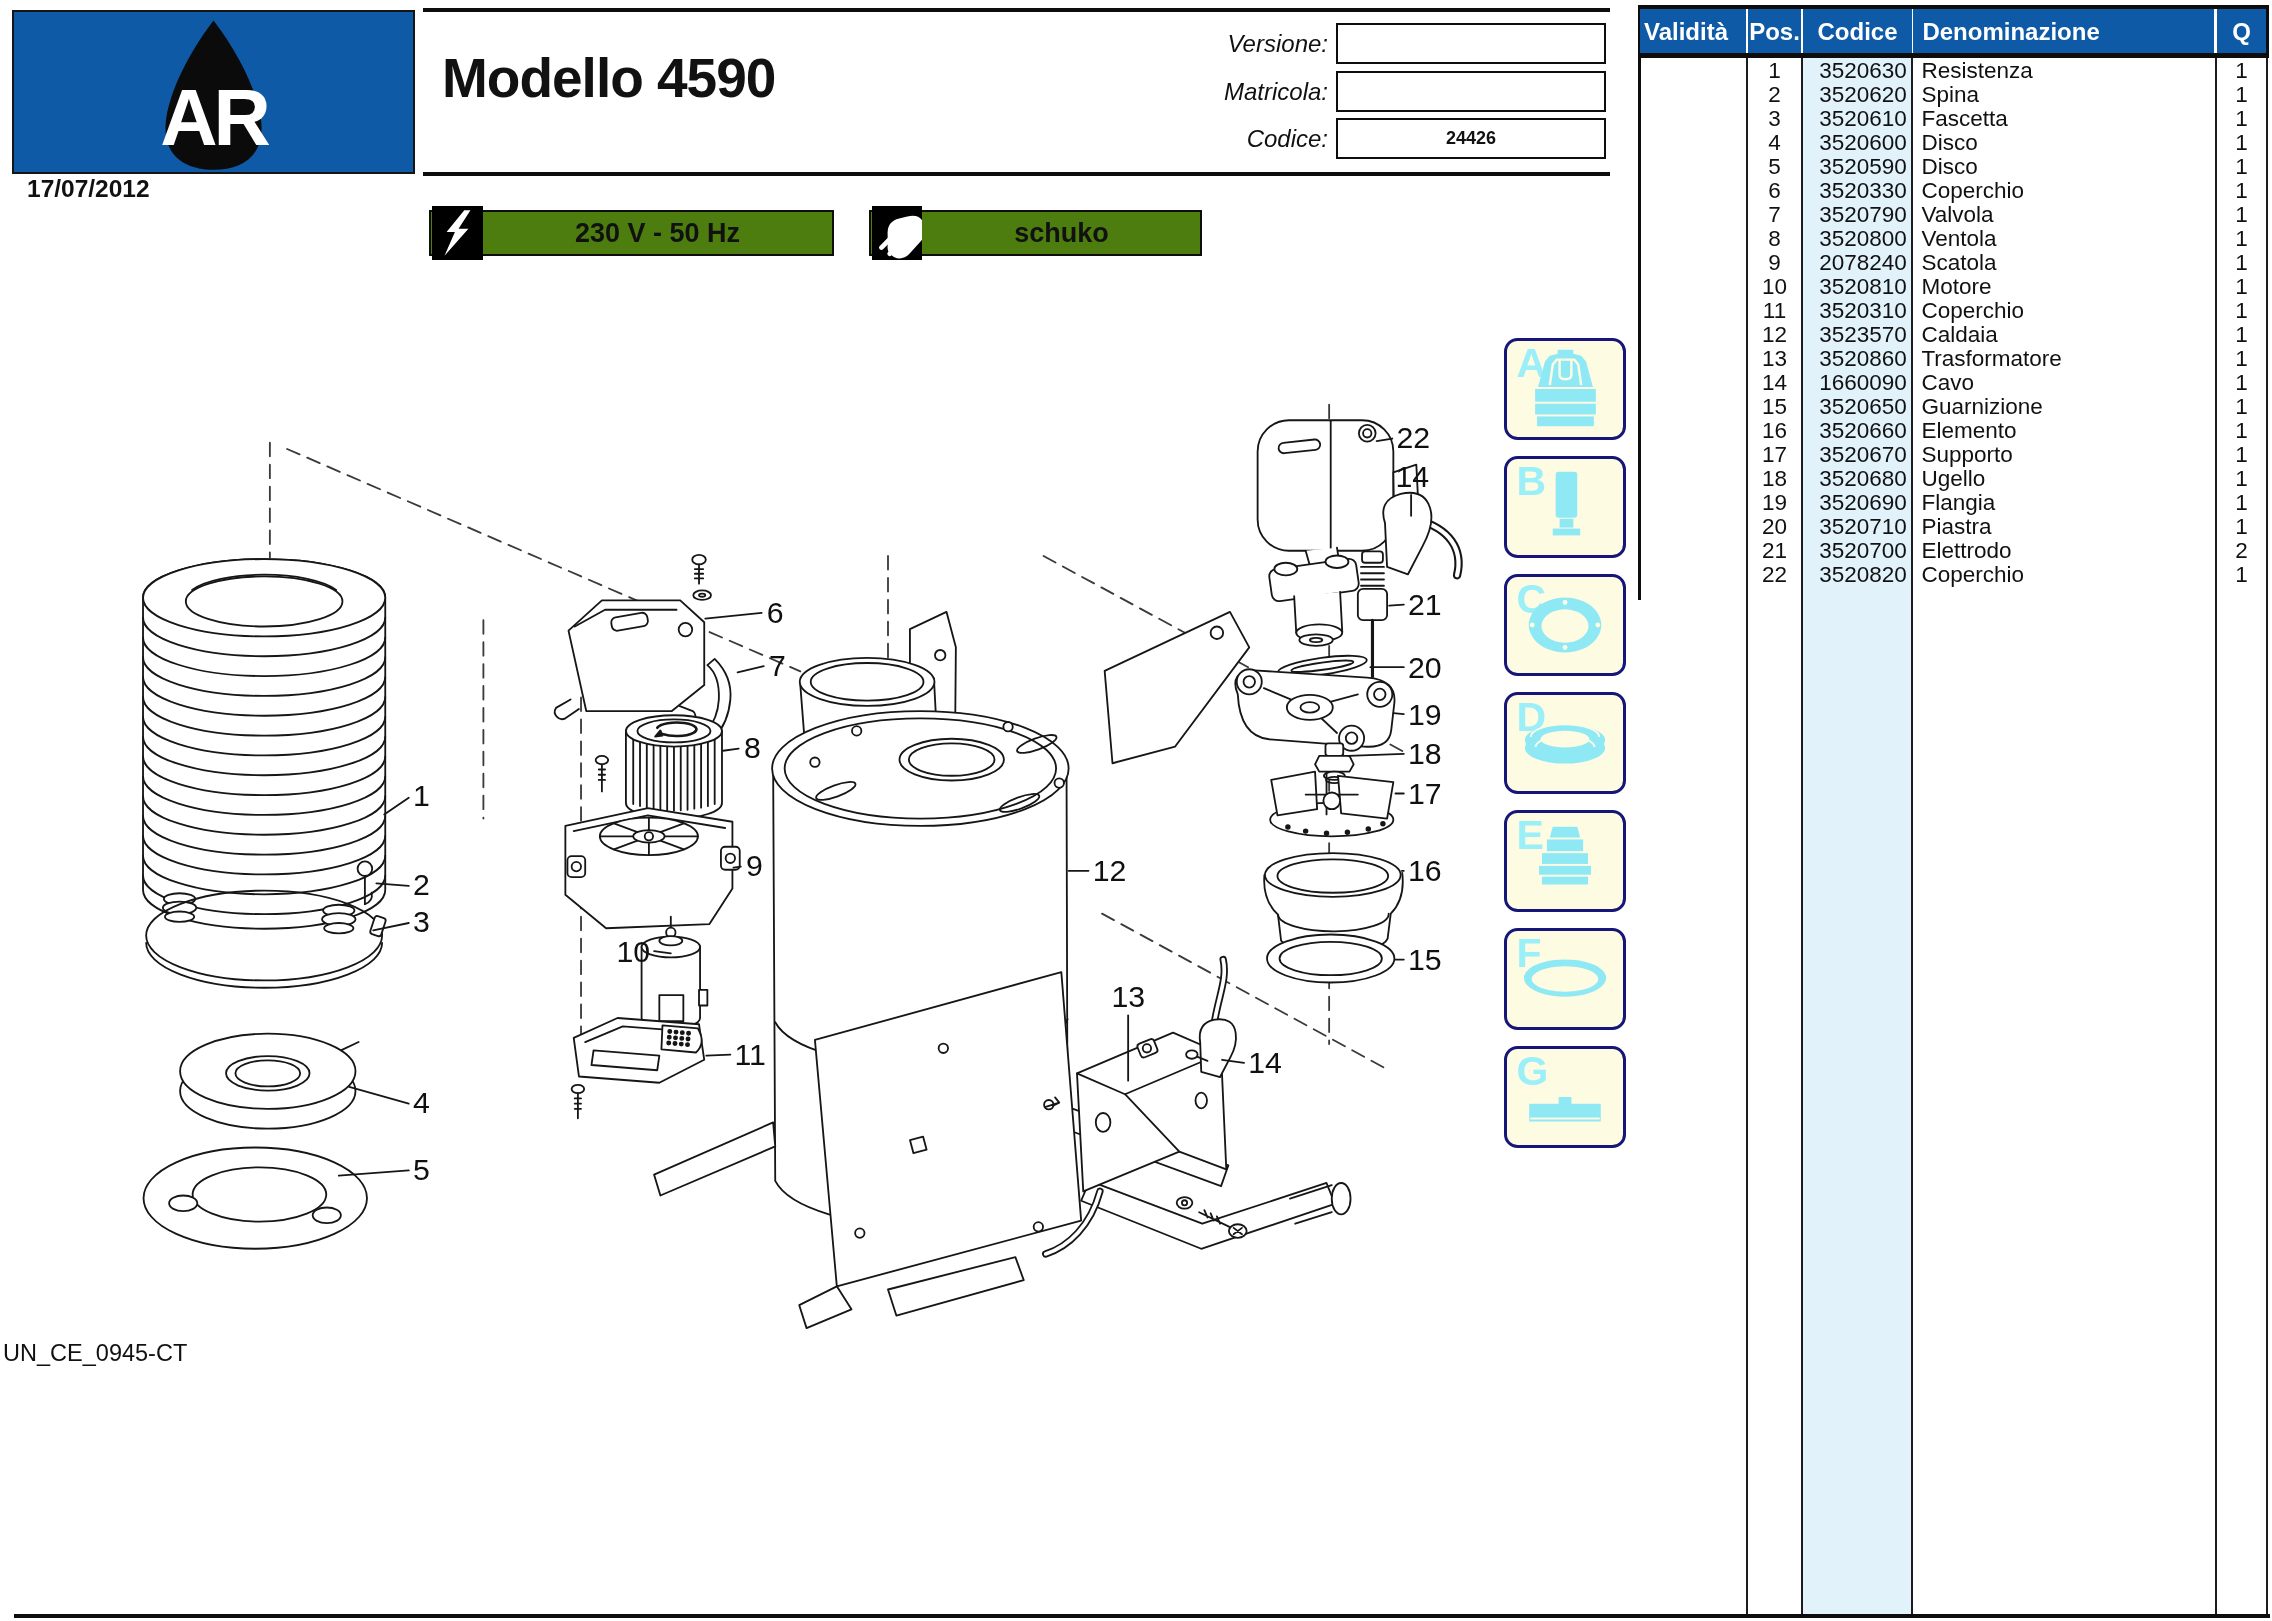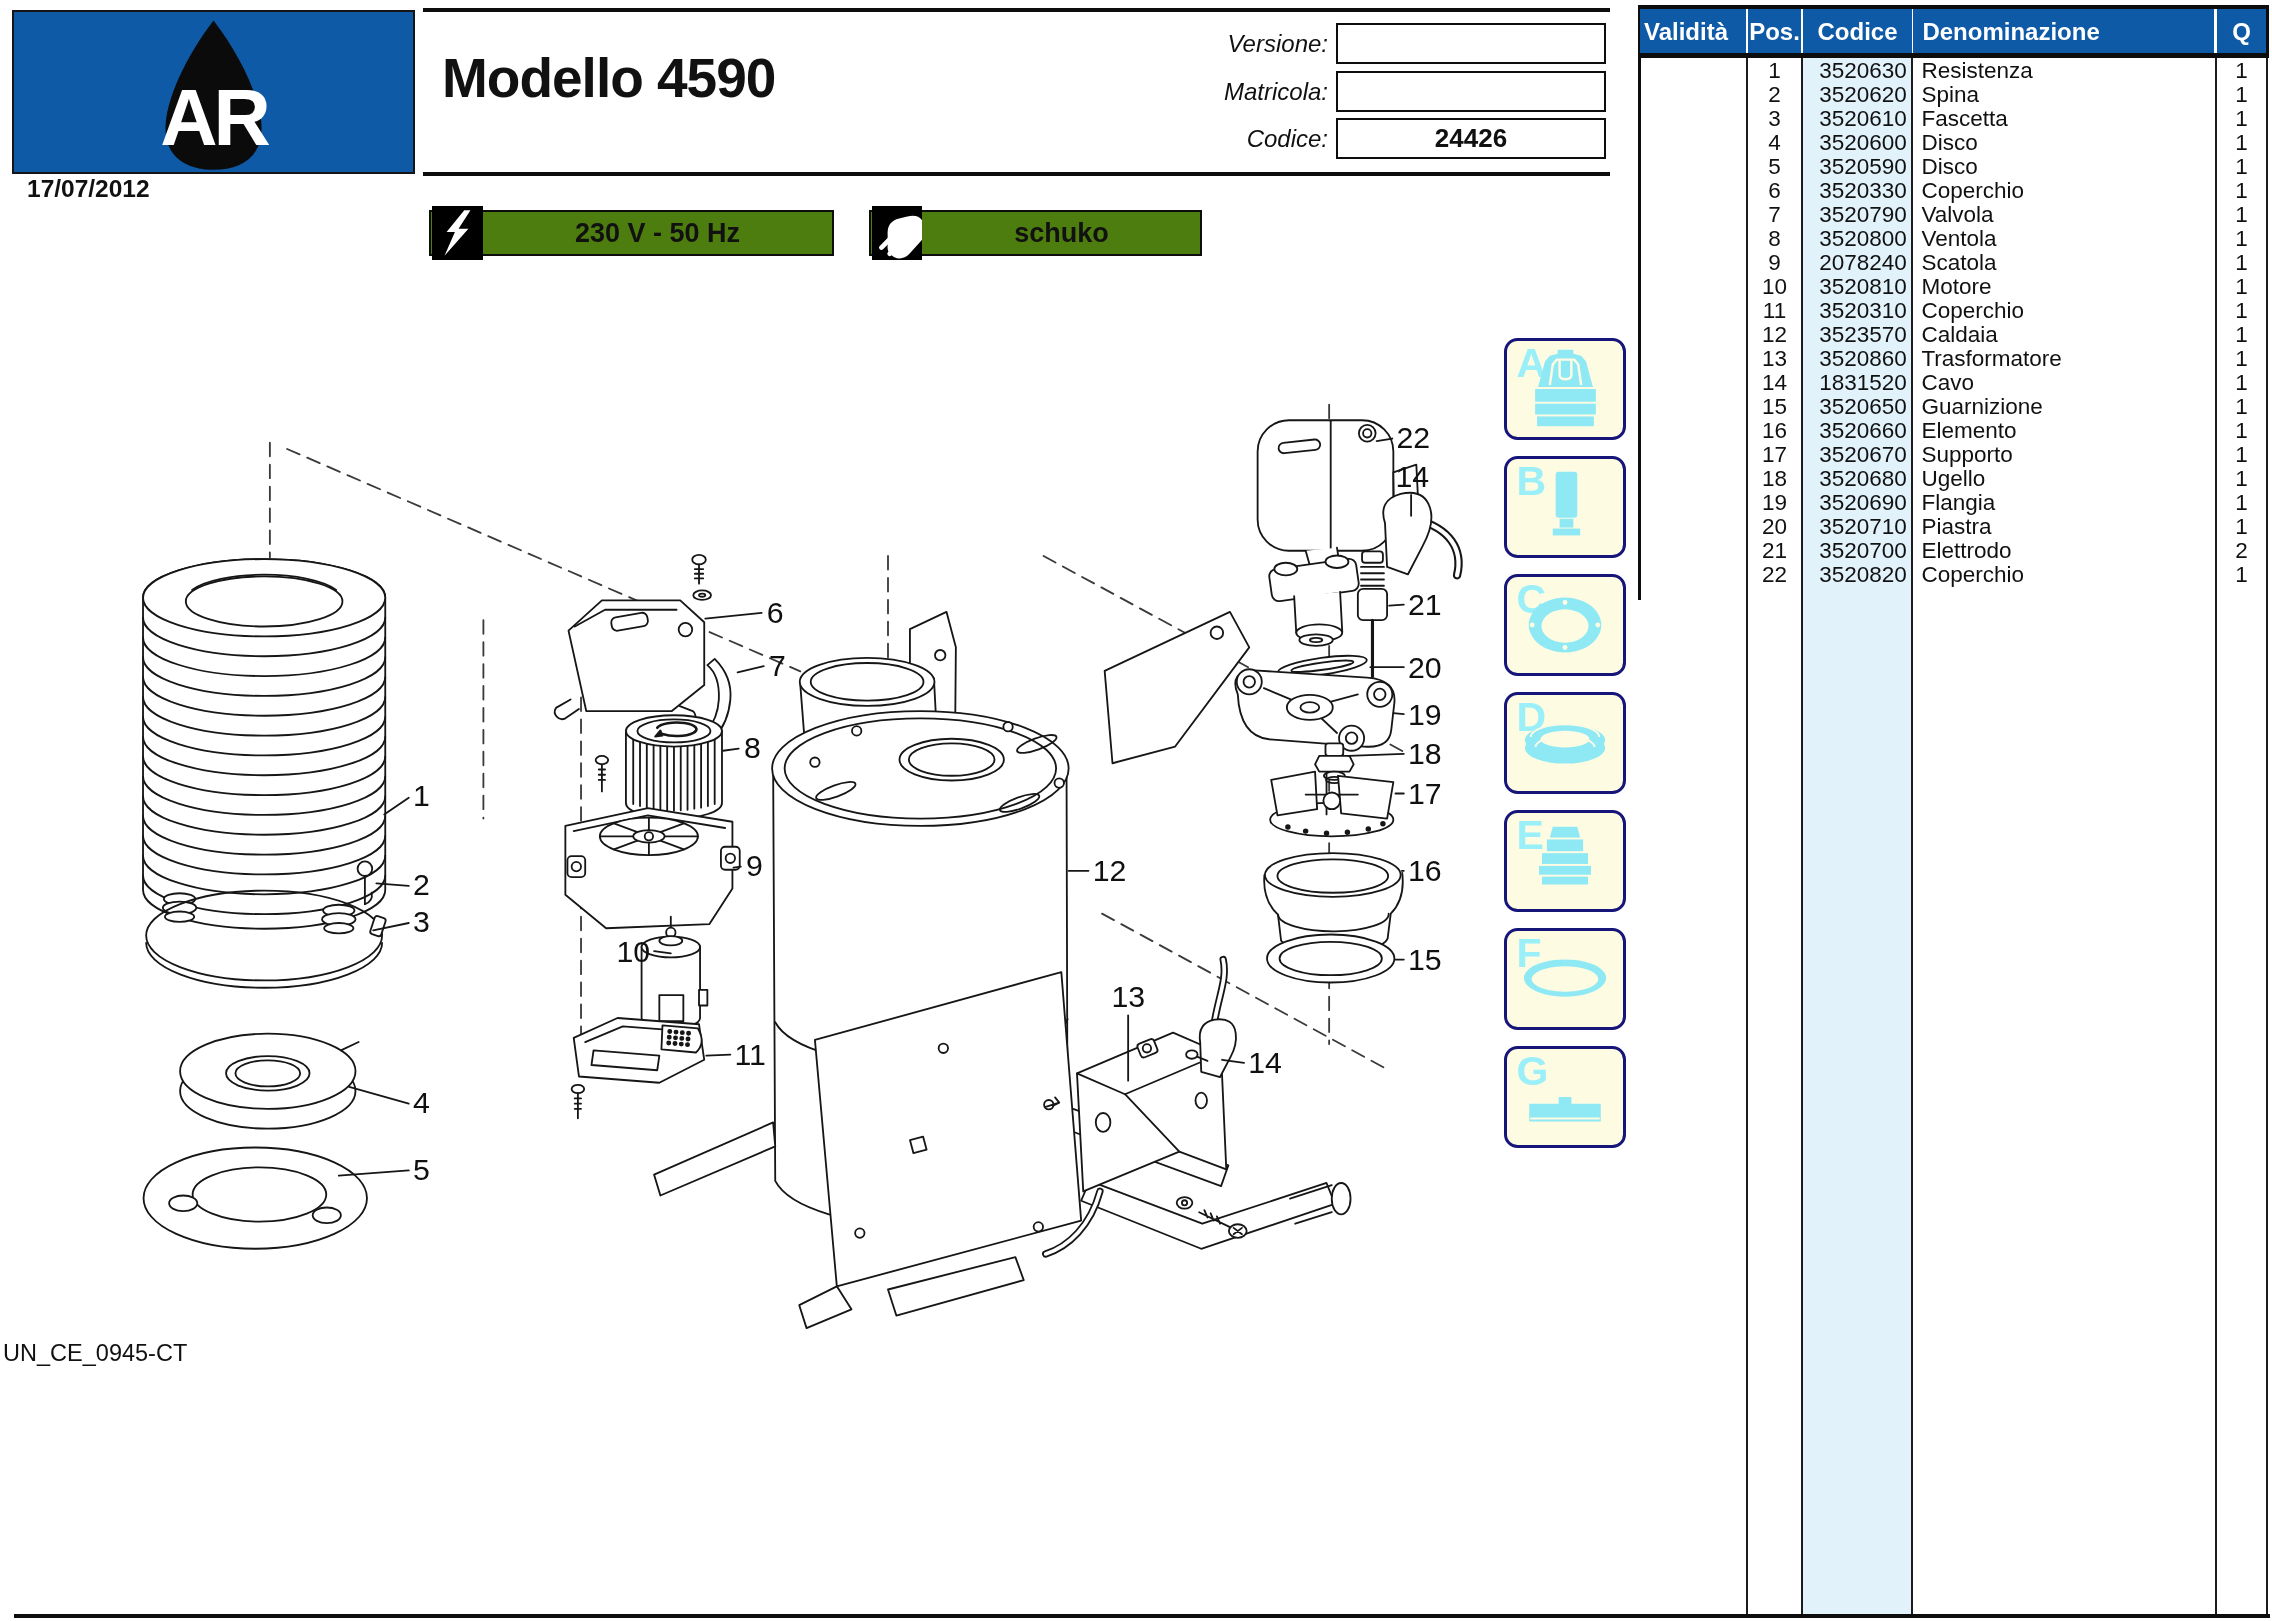--- a/index.html
+++ b/index.html
@@ -7,21 +7,21 @@
        font-family:"Liberation Sans", sans-serif;color:#111;}
   .abs{position:absolute;}
   
   .logo-box{left:11.5px;top:10.4px;width:403px;height:164px;background:var(--brand_blue,#0F5AA6);
             border:2.1px solid #151515;box-sizing:border-box;}
   .doc-date{left:27px;top:175px;font-size:24.5px;font-weight:bold;}
   .rule{background:#0d0d0d;}
   .page-title{left:442px;top:46px;font-size:55px;font-weight:bold;letter-spacing:-1px;}
   .field-label{font-size:24px;text-align:right;line-height:42px;font-style:italic;}
   .field-box{border:2.6px solid #0d0d0d;background:#fff;box-sizing:border-box;
-             font-size:26px;font-weight:bold;text-align:center;line-height:37px;}
+             font-size:18px;font-weight:bold;text-align:center;line-height:37px;}
   .badge{border:2.6px solid #0d0d0d;box-sizing:border-box;background:#4d7c0f;}
   .badge-square{background:#000;}
   .badge-text{position:absolute;left:52px;right:0;top:0;bottom:0;text-align:center;
               font-size:27px;font-weight:bold;line-height:42px;}
   
   .th{background:var(--brand_blue,#0F5AA6);color:#fff;font-weight:bold;font-size:24px;
       line-height:45px;box-sizing:border-box;z-index:3;}
   .codice-band{background:var(--table_codice_bg,#E2F2FB);z-index:1;}
   .vline{background:#1c1c1c;z-index:2;}
   .rows{left:1640px;top:59px;width:626px;z-index:3;}
@@ -535,21 +535,21 @@
   <div class="tr">
       <span class="td"></span>
       <span class="td c-pos">13</span>
       <span class="td c-cod">3520860</span>
       <span class="td c-den">Trasformatore</span>
       <span class="td c-q">1</span>
     </div>
   <div class="tr">
       <span class="td"></span>
       <span class="td c-pos">14</span>
-      <span class="td c-cod">1831520</span>
+      <span class="td c-cod">1660090</span>
       <span class="td c-den">Cavo</span>
       <span class="td c-q">1</span>
     </div>
   <div class="tr">
       <span class="td"></span>
       <span class="td c-pos">15</span>
       <span class="td c-cod">3520650</span>
       <span class="td c-den">Guarnizione</span>
       <span class="td c-q">1</span>
     </div>

